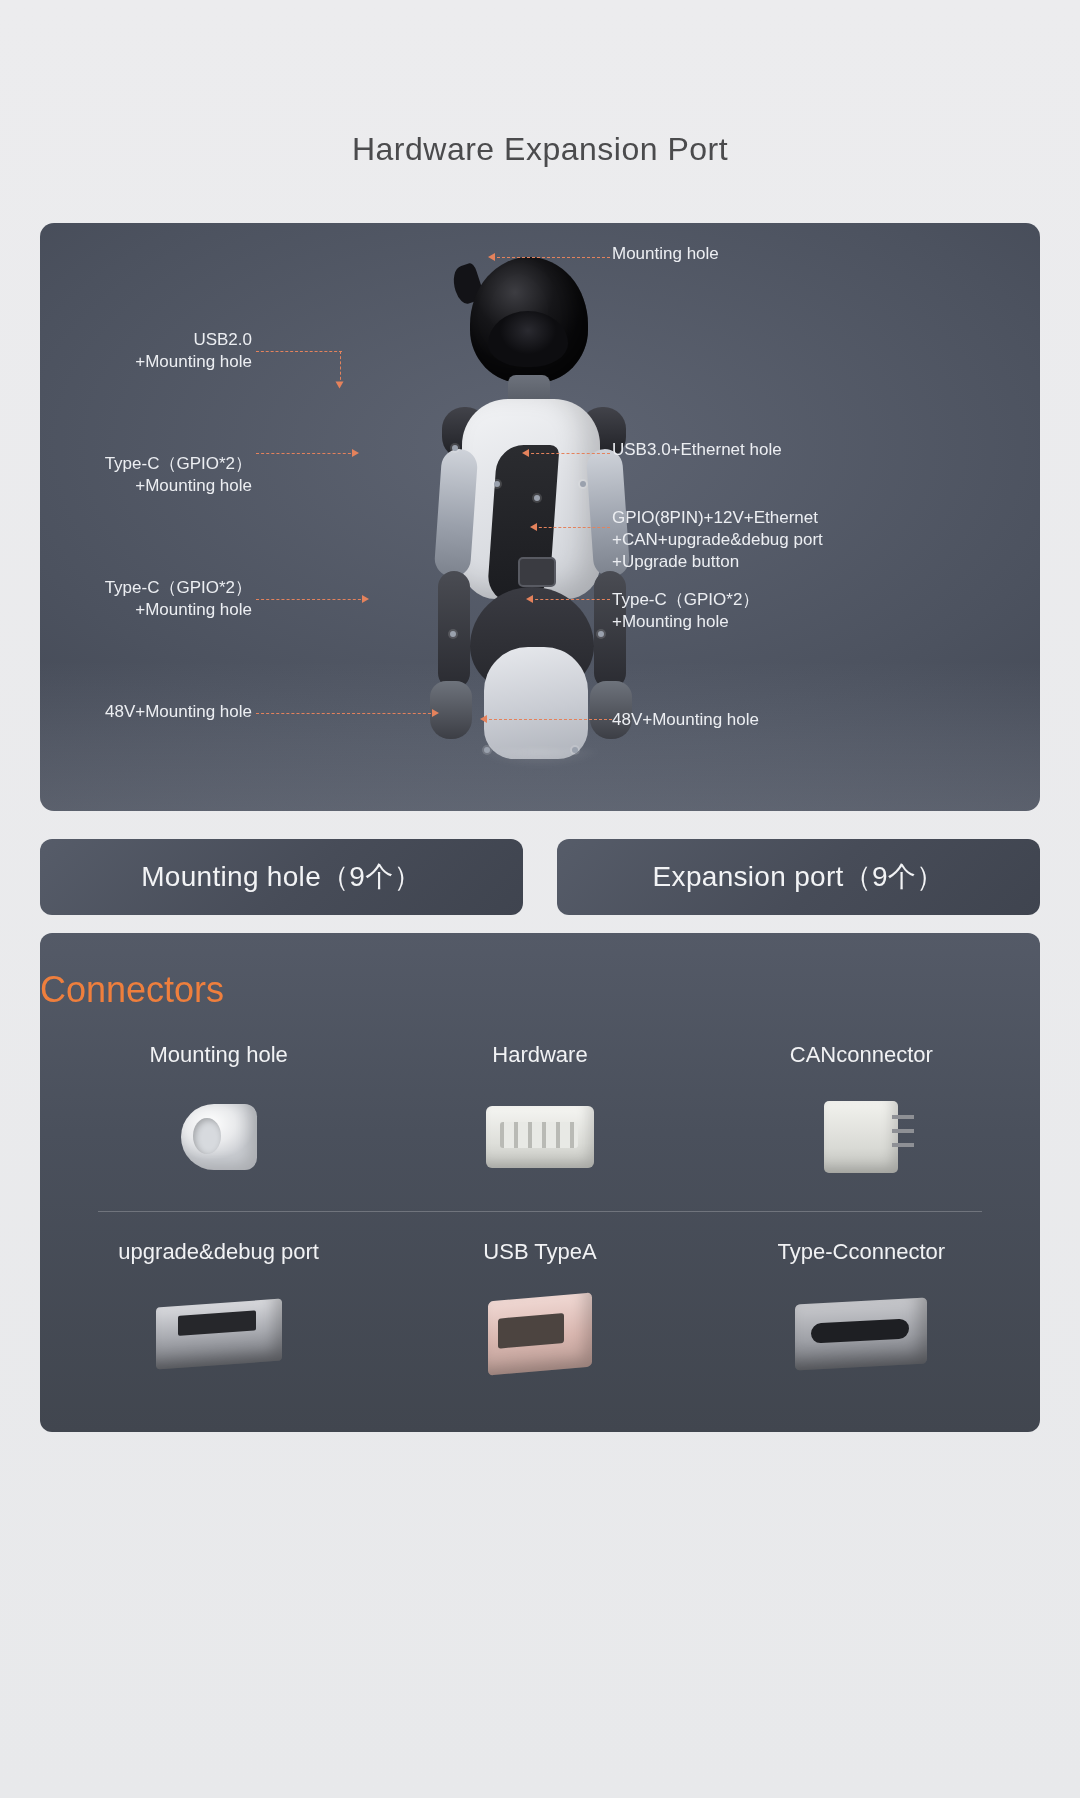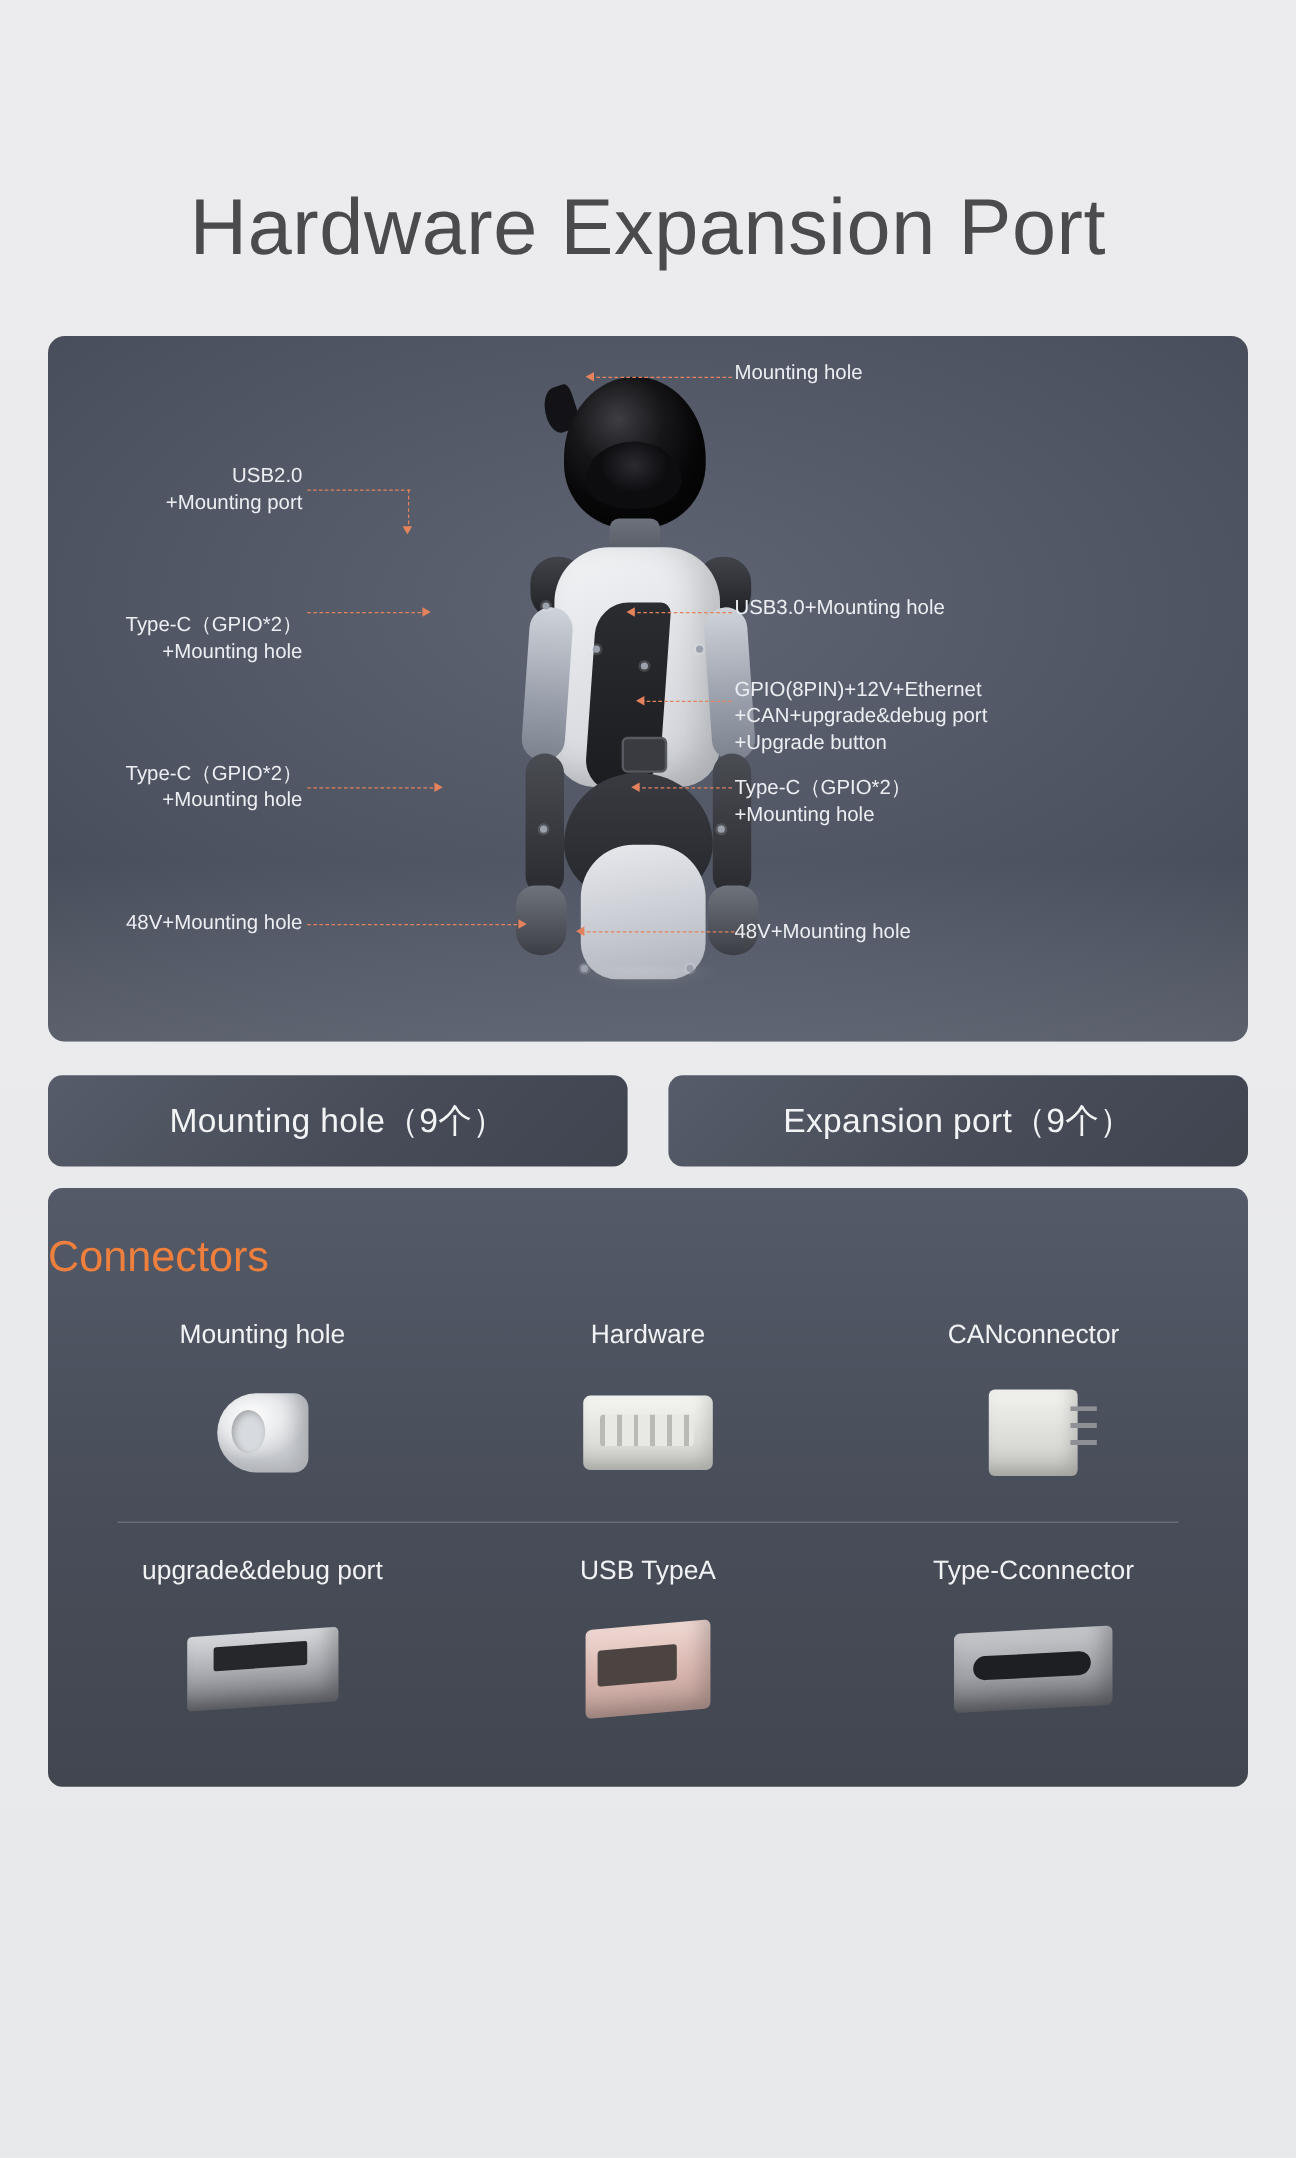--- a/index.html
+++ b/index.html
@@ -18,21 +18,21 @@
     position: relative;
     width: 1080px;
     min-height: 1798px;
     background: linear-gradient(180deg, #ececee 0%, #e8e9eb 100%);
     overflow: hidden;
   }
 
   
   .page-title {
     text-align: center;
-    font-size: 66px;
+    font-size: 32px;
     font-weight: 400;
     color: #4b4b4d;
     letter-spacing: 0.5px;
     padding-top: 112px;
     line-height: 1;
   }
 
   
   .hero {
     position: relative;
@@ -464,31 +464,31 @@
 
     <div class="leader" style="left:490px; top:376px; width:80px;"></div>
     <div class="arrow left" style="left:486px; top:372px;"></div>
 
     <div class="leader" style="left:444px; top:496px; width:128px;"></div>
     <div class="arrow left" style="left:440px; top:492px;"></div>
 
     <div class="callout right" style="left:572px; top:20px;">Mounting hole</div>
 
     <div class="callout left" style="left:40px; top:106px; width:172px;">USB2.0
-+Mounting port</div>
++Mounting hole</div>
 
     <div class="callout left" style="left:30px; top:230px; width:182px;">Type-C（GPIO*2）
 +Mounting hole</div>
 
     <div class="callout left" style="left:30px; top:354px; width:182px;">Type-C（GPIO*2）
 +Mounting hole</div>
 
     <div class="callout left" style="left:30px; top:478px; width:182px;">48V+Mounting hole</div>
 
-    <div class="callout right" style="left:572px; top:216px;">USB3.0+Mounting hole</div>
+    <div class="callout right" style="left:572px; top:216px;">USB3.0+Ethernet hole</div>
 
     <div class="callout right" style="left:572px; top:284px;">GPIO(8PIN)+12V+Ethernet
 +CAN+upgrade&amp;debug port
 +Upgrade button</div>
 
     <div class="callout right" style="left:572px; top:366px;">Type-C（GPIO*2）
 +Mounting hole</div>
 
     <div class="callout right" style="left:572px; top:486px;">48V+Mounting hole</div>
   </div>

